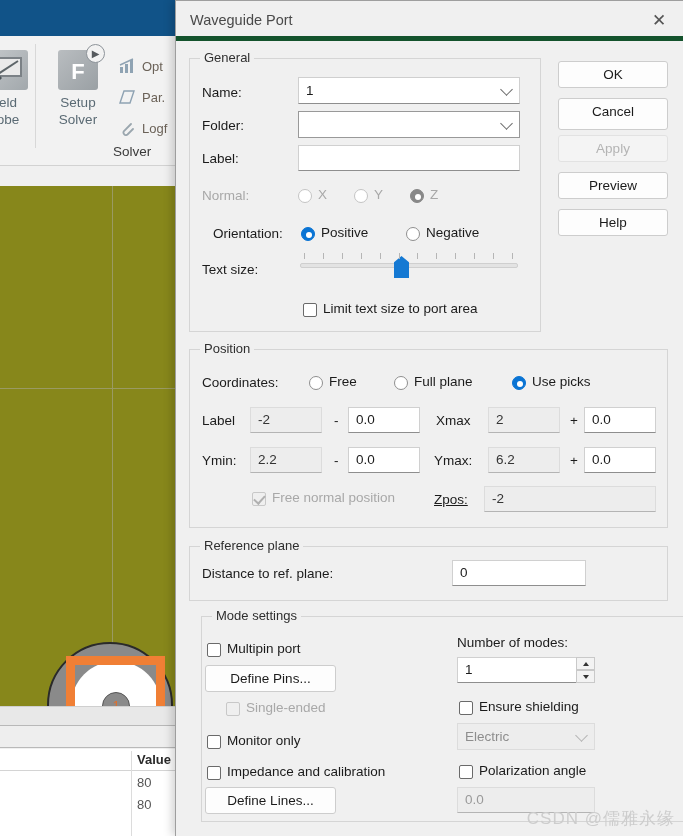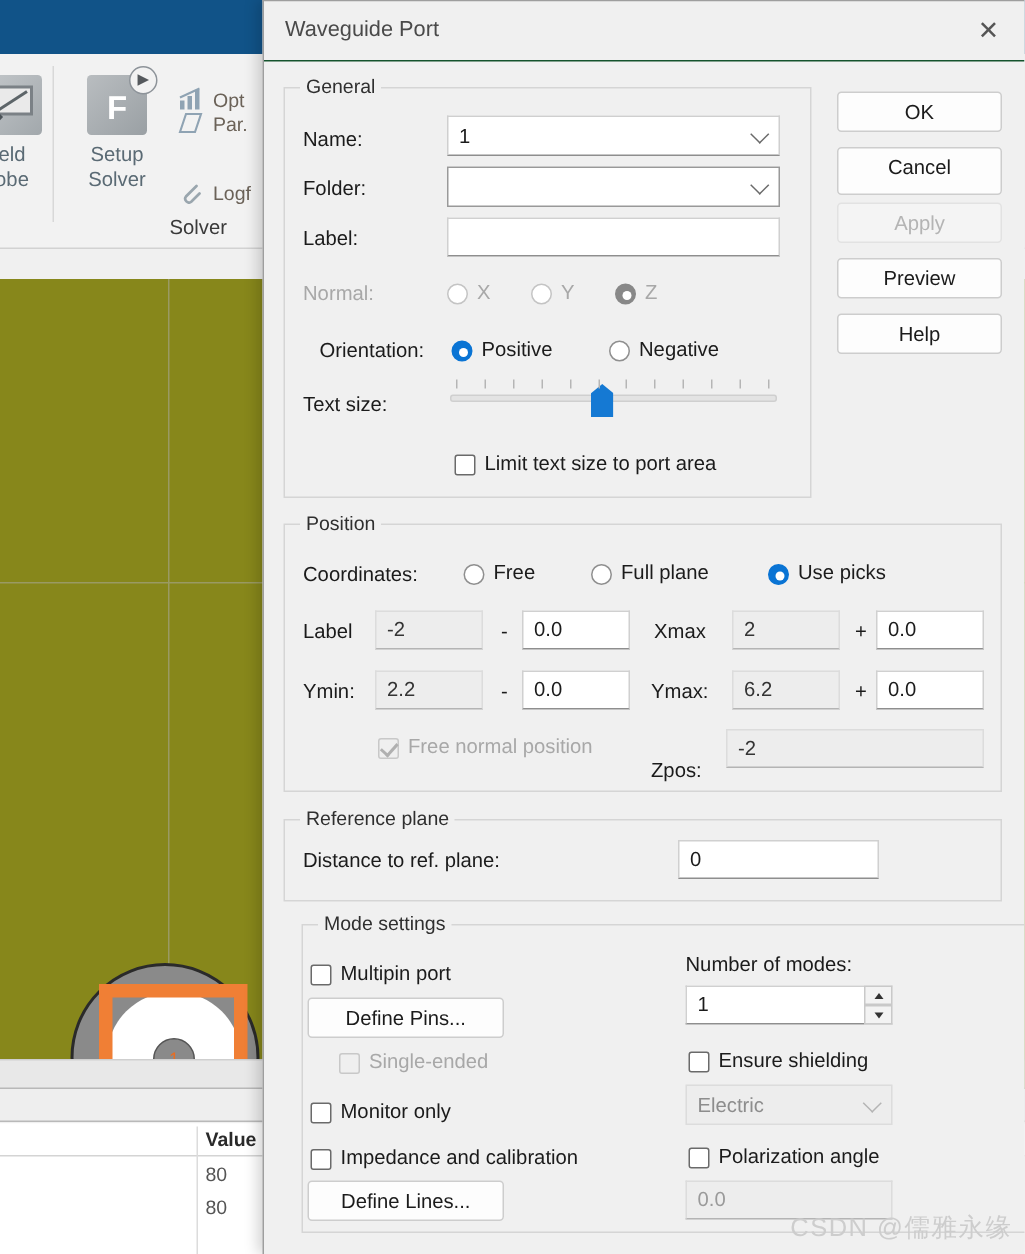--- a/index.html
+++ b/index.html
@@ -133,21 +133,21 @@
   #dialog {
     position: absolute; left: 175px; top: 0px; width: 508px; height: 836px;
     background: #f0f0f0;
     border-left: 1px solid #9e9e9e;
     border-top: 1px solid #9e9e9e;
     box-shadow: -3px 0 9px rgba(0,0,0,0.18);
   }
   .dlg-titlebar {
     position: absolute; left: 0; top: 0; width: 507px; height: 40px;
     background: #f0f0f0;
-    border-bottom: 1px solid #14532d;
+    border-bottom: 5px solid #14532d;
   }
   .dlg-title {
     position: absolute; left: 14px; top: 11px;
     font-size: 14.5px; color: #4a4a4a;
   }
   .dlg-close {
     position: absolute; right: 8px; top: 8px; width: 32px; height: 24px;
     text-align: center; line-height: 24px; color: #555; font-size: 17px;
     cursor: pointer;
   }
@@ -314,21 +314,21 @@
     <div class="rb-smallrow" style="left:118px; top:22px;">
       <span class="rb-smallicon">
         <svg width="18" height="16" viewBox="0 0 18 16">
             <rect x="2" y="9" width="3" height="6" fill="#8fa3b3"></rect>
             <rect x="7" y="6" width="3" height="9" fill="#8fa3b3"></rect>
             <rect x="12" y="2" width="3" height="13" fill="#8fa3b3"></rect>
             <path d="M2 7 L15 1" stroke="#8fa3b3" stroke-width="1.4" fill="none"></path>
           </svg>
       </span><span>Opt</span>
     </div>
-    <div class="rb-smallrow" style="left:118px; top:38px;">
+    <div class="rb-smallrow" style="left:118px; top:53px;">
       <span class="rb-smallicon">
         <svg width="18" height="16" viewBox="0 0 18 16">
             <path d="M2 14 L6 2 L16 2 L12 14 Z" fill="none" stroke="#8fa3b3" stroke-width="1.4"></path>
           </svg>
       </span><span>Par.</span>
     </div>
     <div class="rb-smallrow" style="left:118px; top:84px;">
       <span class="rb-smallicon">
         <svg width="18" height="16" viewBox="0 0 18 16">
             <path d="M13 4 L6 11 a2.5 2.5 0 0 0 3.5 3.5 L15 9" fill="none" stroke="#9aa6ae" stroke-width="1.8" stroke-linecap="round"></path>
@@ -478,21 +478,21 @@
   <div class="tfield" style="left:172px; top:446px; width:72px;">0.0</div>
   <div class="lbl" style="left:258px; top:452px;">Ymax:</div>
   <div class="tfield disabled" style="left:312px; top:446px; width:72px;">6.2</div>
   <div class="lbl" style="left:394px; top:452px;">+</div>
   <div class="tfield" style="left:408px; top:446px; width:72px;">0.0</div>
 
   <div class="check dimmed on" style="left:76px; top:489px;">
     <span class="box"></span>
     <span class="txt">Free normal position</span>
   </div>
-  <div class="lbl" style="left:258px; top:505px;">Zpos:</div>
+  <div class="lbl" style="left:258px; top:491px;text-decoration:underline;">Zpos:</div>
   <div class="tfield disabled" style="left:308px; top:485px; width:172px;">-2</div>
 
   <div class="groupbox" style="left:13px; top:545px; width:479px; height:55px;">
     <span class="group-legend">Reference plane</span>
   </div>
   <div class="lbl" style="left:26px; top:565px;">Distance to ref. plane:</div>
   <div class="tfield" style="left:276px; top:559px; width:134px;">0</div>
 
   <div class="groupbox" style="left:25px; top:615px; width:564px; height:206px;">
     <span class="group-legend">Mode settings</span>

